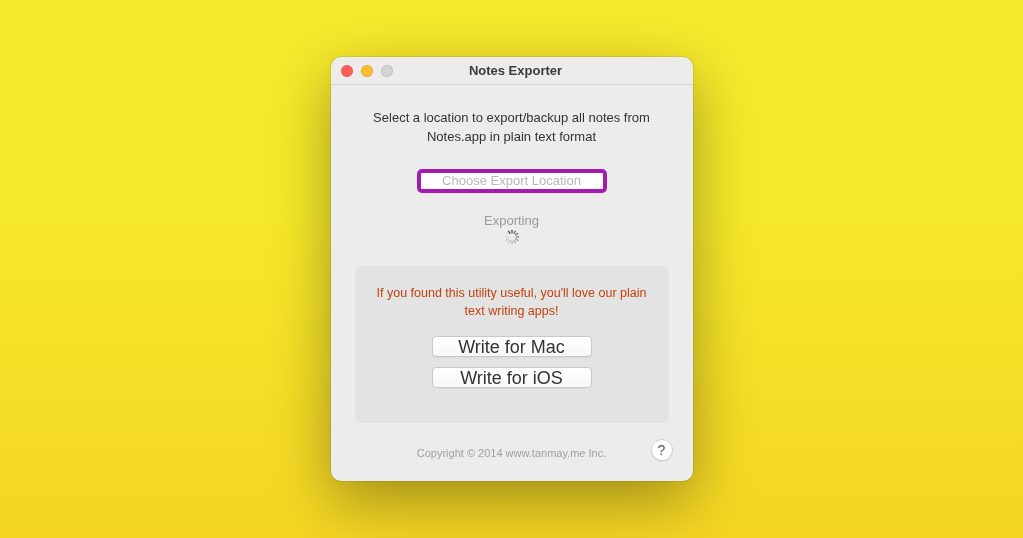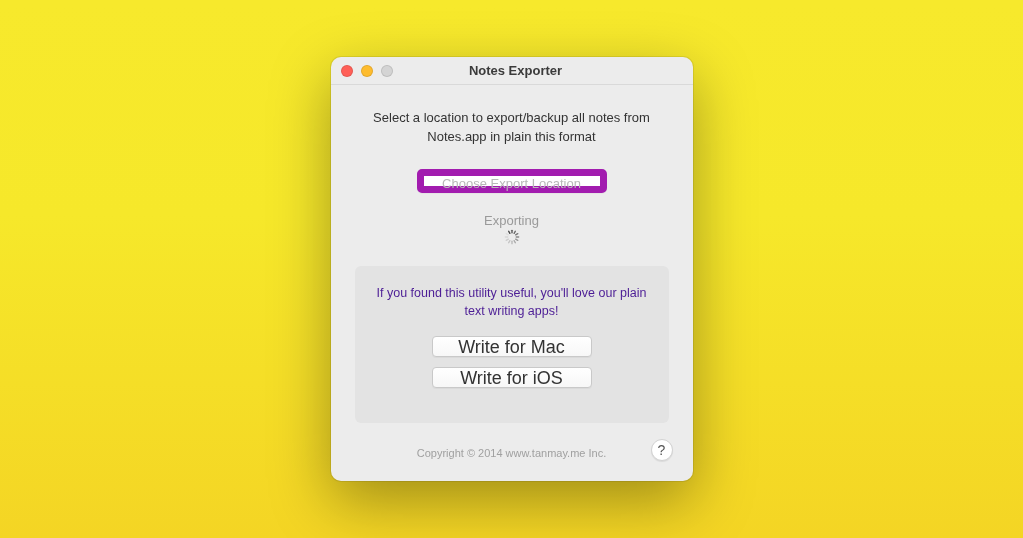--- a/index.html
+++ b/index.html
@@ -58,21 +58,21 @@
       color: #333;
       line-height: 1.45;
       margin-bottom: 22px;
     }
     .choose-btn {
       display: block;
       margin: 8px auto 20px auto;
       width: 190px;
       height: 24px;
       background: #fff;
-      border: 7px solid #a21caf;
+      border: 4px solid #a21caf;
       border-radius: 5px;
       font-size: 13px;
       color: #b8b8b8;
       box-shadow: 0 1px 0 rgba(0,0,0,0.03);
       cursor: default;
     }
     .status {
       text-align: center;
       font-size: 13px;
       color: #9a9a9a;
@@ -87,21 +87,21 @@
     @keyframes spin { from { transform: rotate(0deg); } to { transform: rotate(360deg); } }
     .promo {
       background: #e3e3e3;
       border-radius: 6px;
       padding: 18px 18px 20px 18px;
       margin-bottom: 18px;
     }
     .promo-text {
       text-align: center;
       font-size: 12.5px;
-      color: #4c1d95;
+      color: #c2410c;
       line-height: 1.45;
       margin-bottom: 16px;
     }
     .promo-btn {
       display: block;
       margin: 0 auto 10px auto;
       width: 160px;
       height: 21px;
       background: linear-gradient(#ffffff, #f7f7f7);
       border: 1px solid #c9c9c9;
@@ -148,21 +148,21 @@
 <div class="window">
   <div class="titlebar">
     <div class="traffic-lights">
       <div class="tl tl-close"></div>
       <div class="tl tl-min"></div>
       <div class="tl tl-max"></div>
     </div>
     <div class="title">Notes Exporter</div>
   </div>
   <div class="content">
-    <p class="instruction">Select a location to export/backup all notes from Notes.app in plain this format</p>
+    <p class="instruction">Select a location to export/backup all notes from Notes.app in plain text format</p>
     <button class="choose-btn" disabled="">Choose Export Location</button>
     <p class="status">Exporting</p>
     <span class="spinner">
       <svg width="18" height="18" viewBox="0 0 38 38">
         <g fill="none" stroke-width="3" stroke-linecap="round" transform="translate(19 19)">
           <line x1="0" y1="-14" x2="0" y2="-9" stroke="#5a5a5a" transform="rotate(0)"></line>
           <line x1="0" y1="-14" x2="0" y2="-9" stroke="#6a6a6a" transform="rotate(30)"></line>
           <line x1="0" y1="-14" x2="0" y2="-9" stroke="#7a7a7a" transform="rotate(60)"></line>
           <line x1="0" y1="-14" x2="0" y2="-9" stroke="#8a8a8a" transform="rotate(90)"></line>
           <line x1="0" y1="-14" x2="0" y2="-9" stroke="#9a9a9a" transform="rotate(120)"></line>

